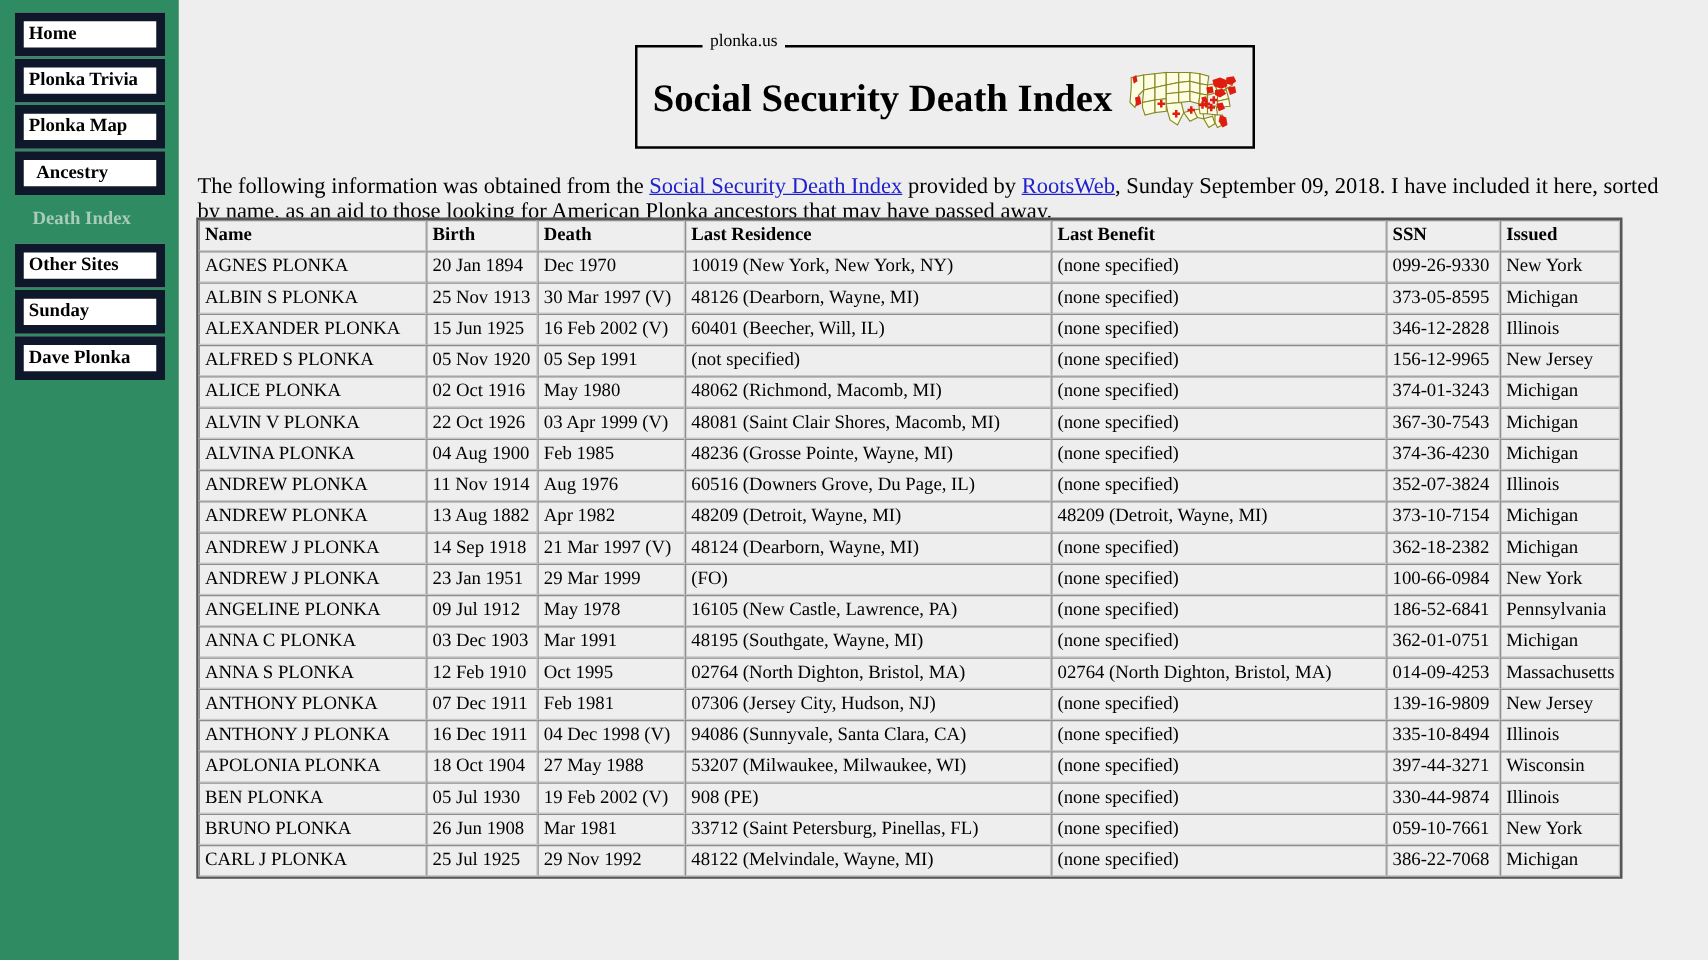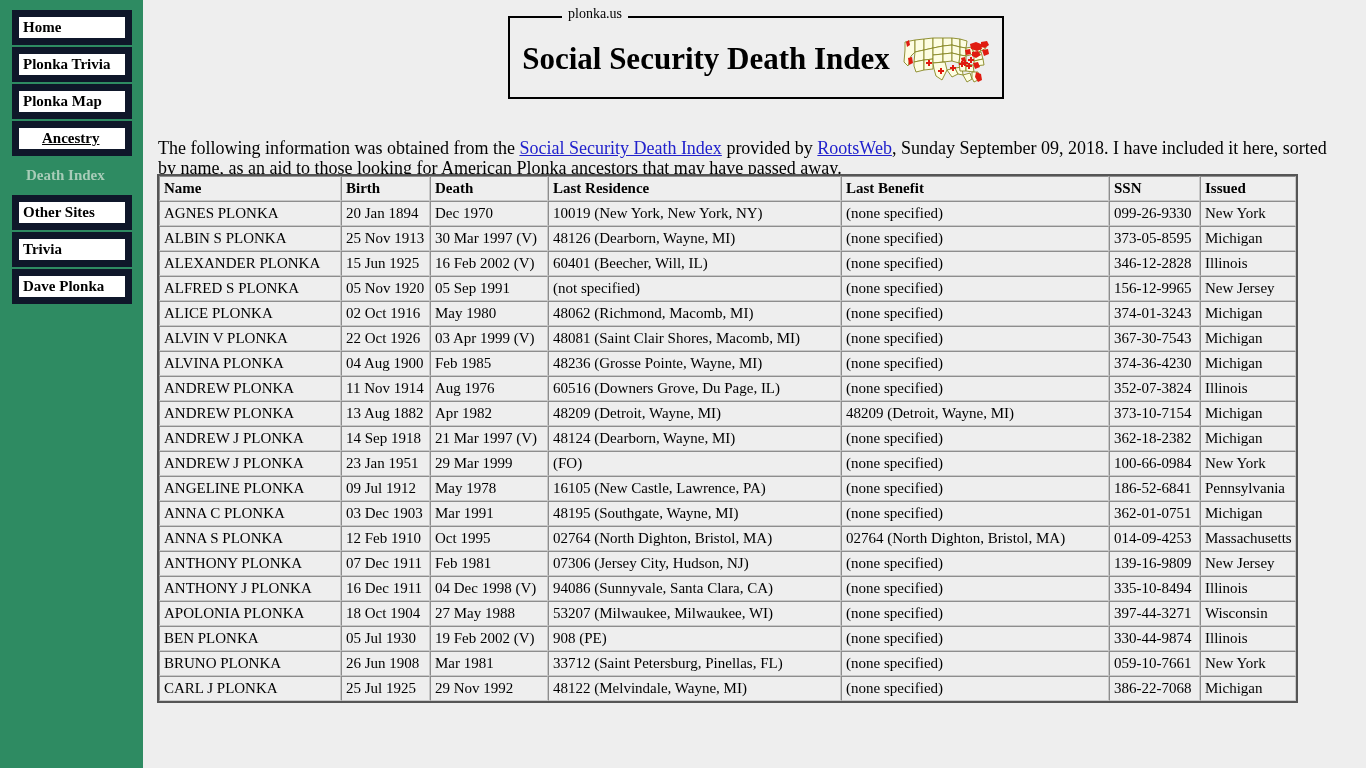--- a/index.html
+++ b/index.html
@@ -40,33 +40,33 @@
     font-weight: bold;
     font-size: 15px;
     line-height: 21px;
     height: 21px;
     padding: 0 0 0 4px;
     text-decoration: none;
     white-space: nowrap;
     overflow: hidden;
     box-sizing: content-box;
   }
-  .nav-item.indented { padding-left: 23px; text-decoration: underline; }
+  .nav-item.indented { padding-left: 10px; }
   .nav-item.current {
     background: transparent;
     border-color: transparent;
     color: #a8ccb8;
     padding-left: 7px;
   }
 
   
   #header-box {
     position: absolute;
     left: 508px;
-    top: 16px;
+    top: 36px;
     width: 496px;
     height: 83px;
     border: 2px solid #000000;
     box-sizing: border-box;
     background: #eeeeee;
   }
   #header-legend {
     position: absolute;
     left: 52px;
     top: -11px;
@@ -163,21 +163,21 @@
 <div id="page">
 
   <div id="sidebar">
     <div class="nav-list" id="nav-list">
         <a class="nav-item" href="#">Home</a>
         <a class="nav-item" href="#">Plonka Trivia</a>
         <a class="nav-item" href="#">Plonka Map</a>
         <a class="nav-item indented" href="#">Ancestry</a>
         <a class="nav-item current" href="#">Death Index</a>
         <a class="nav-item" href="#">Other Sites</a>
-        <a class="nav-item" href="#">Trivia</a>
+        <a class="nav-item" href="#">Sunday</a>
         <a class="nav-item" href="#">Dave Plonka</a>
       </div>
   </div>
 
   <div id="header-box">
     <div id="header-legend">plonka.us</div>
     <div id="header-inner">
       <span id="page-title">Social Security Death Index</span>
       <span id="us-map-icon">
         <svg viewBox="0 0 88 52" width="88" height="52" aria-hidden="true">

